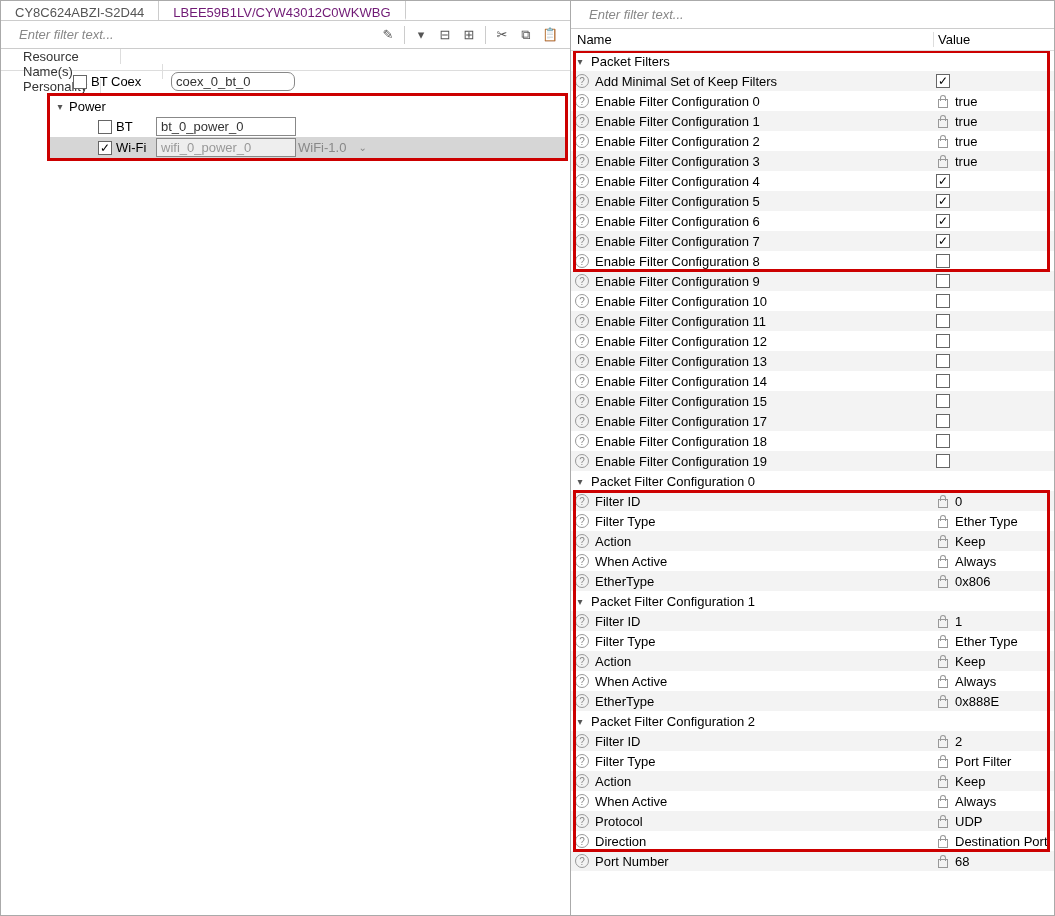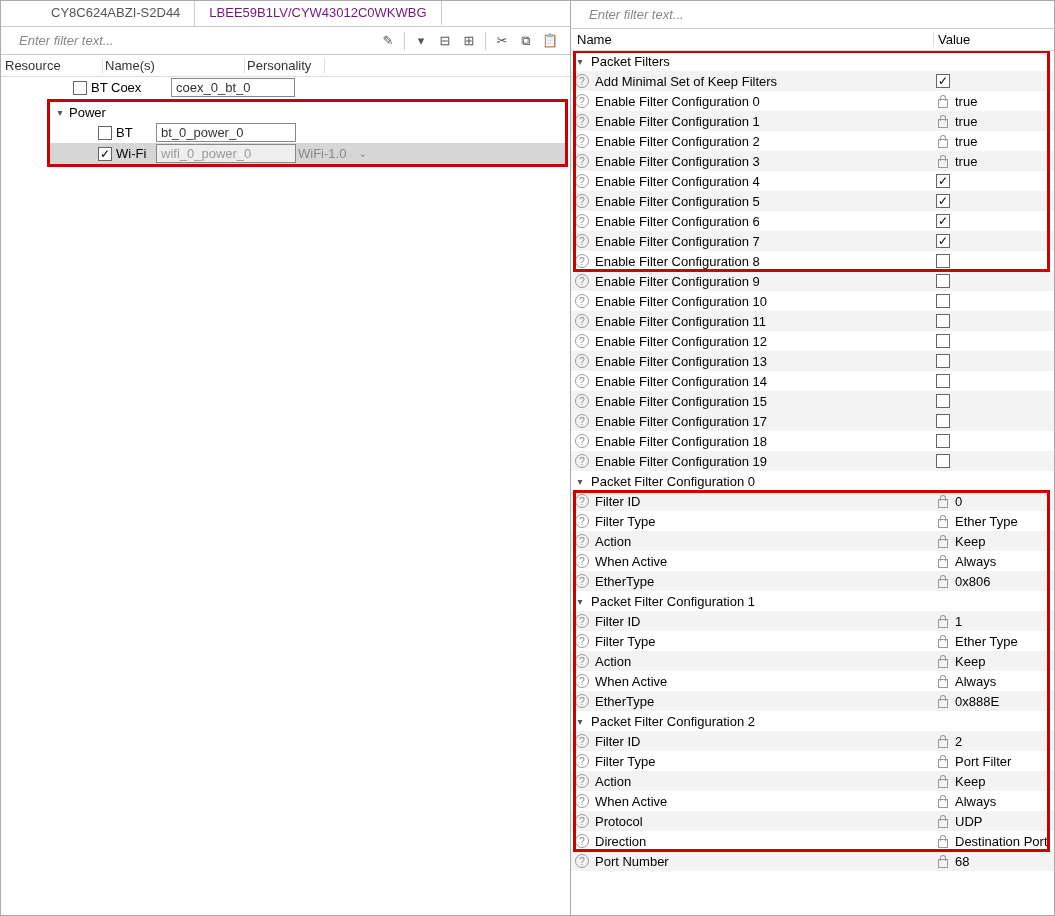--- a/index.html
+++ b/index.html
@@ -1,31 +1,31 @@
 <!DOCTYPE html>
 <html><head>
 <meta charset="utf-8">
 <style>
   * { box-sizing: border-box; font-family: "Segoe UI", Tahoma, sans-serif; font-size: 13px; }
   body { margin: 0; background: #fff; }
   .wrap { display: flex; width: 1055px; height: 916px; border: 1px solid #aaa; }
   .left  { width: 570px; display: flex; flex-direction: column; border-right: 1px solid #aaa; }
   .right { flex: 1; display: flex; flex-direction: column; }
   
-  .tabs { display: flex; height: 26px; background: #fff; padding-left: 36px; }
+  .tabs { display: flex; height: 20px; background: #fff; }
   .tab  { padding: 4px 14px; border-right: 1px solid #ccc; color: #555; cursor: pointer; }
   .tab.active { background: #fff; border-bottom: 2px solid #fff; color: #701a75; }
   .tabs { border-bottom: 1px solid #ccc; }
   
   .tool { display: flex; align-items: center; height: 28px; border-bottom: 1px solid #ccc; padding: 0 12px; gap: 8px; }
   .filter-input { flex: 1; height: 22px; padding: 2px 6px; border: none; outline: none; color: #333; font-style: italic; }
   .filter-input::placeholder { color: #888; }
   .ico { width: 16px; height: 16px; display: inline-flex; align-items: center; justify-content: center; color: #555; cursor: pointer; }
   
-  .lhdr { display: flex; height: 22px; align-items: center; border-bottom: 1px solid #ddd; background: #fff; padding-left: 2px; }
+  .lhdr { display: flex; height: 22px; border-bottom: 1px solid #ddd; background: #fff; padding-left: 20px; flex-direction: column; }
   .lhdr .c1 { width: 100px; }
   .lhdr .c2 { width: 142px; }
   .lhdr .c3 { width: 80px; }
   .lhdr span { color: #333; }
   .lhdr > span { border-right: 1px solid #ddd; padding-left: 2px; }
   
   .lrow { display: flex; align-items: center; height: 21px; padding-left: 8px; }
   .lrow.sel { background: #d6d6d6; }
   .lrow .res { width: 98px; display: flex; align-items: center; gap: 4px; }
   .lrow .per { width: 90px; display:flex; align-items:center; gap:12px; padding-left:2px;}
@@ -85,21 +85,21 @@
       <span class="c1">Resource</span>
       <span class="c2">Name(s)</span>
       <span class="c3">Personality</span>
     </div>
     <div class="left-body">
       <div class="lrow" style="padding-left:28px;">
         <span class="res">
             <span class="chk"></span>
             <span>BT Coex</span>
           </span>
-        <input class="inp" style="width: 124px;" value="coex_0_bt_0">
+        <input class="inp" style="width: 124px; border-radius: 7px;" value="coex_0_bt_0">
         <span class="per"></span>
       </div>
 
       <div class="hl-red" style="margin:1px 2px;">
         <div class="cat">
           <span class="twist">▾</span>
           <span>Power</span>
         </div>
         <div class="lrow" style="padding-left:48px;">
           <span class="res" style="width:58px;">

